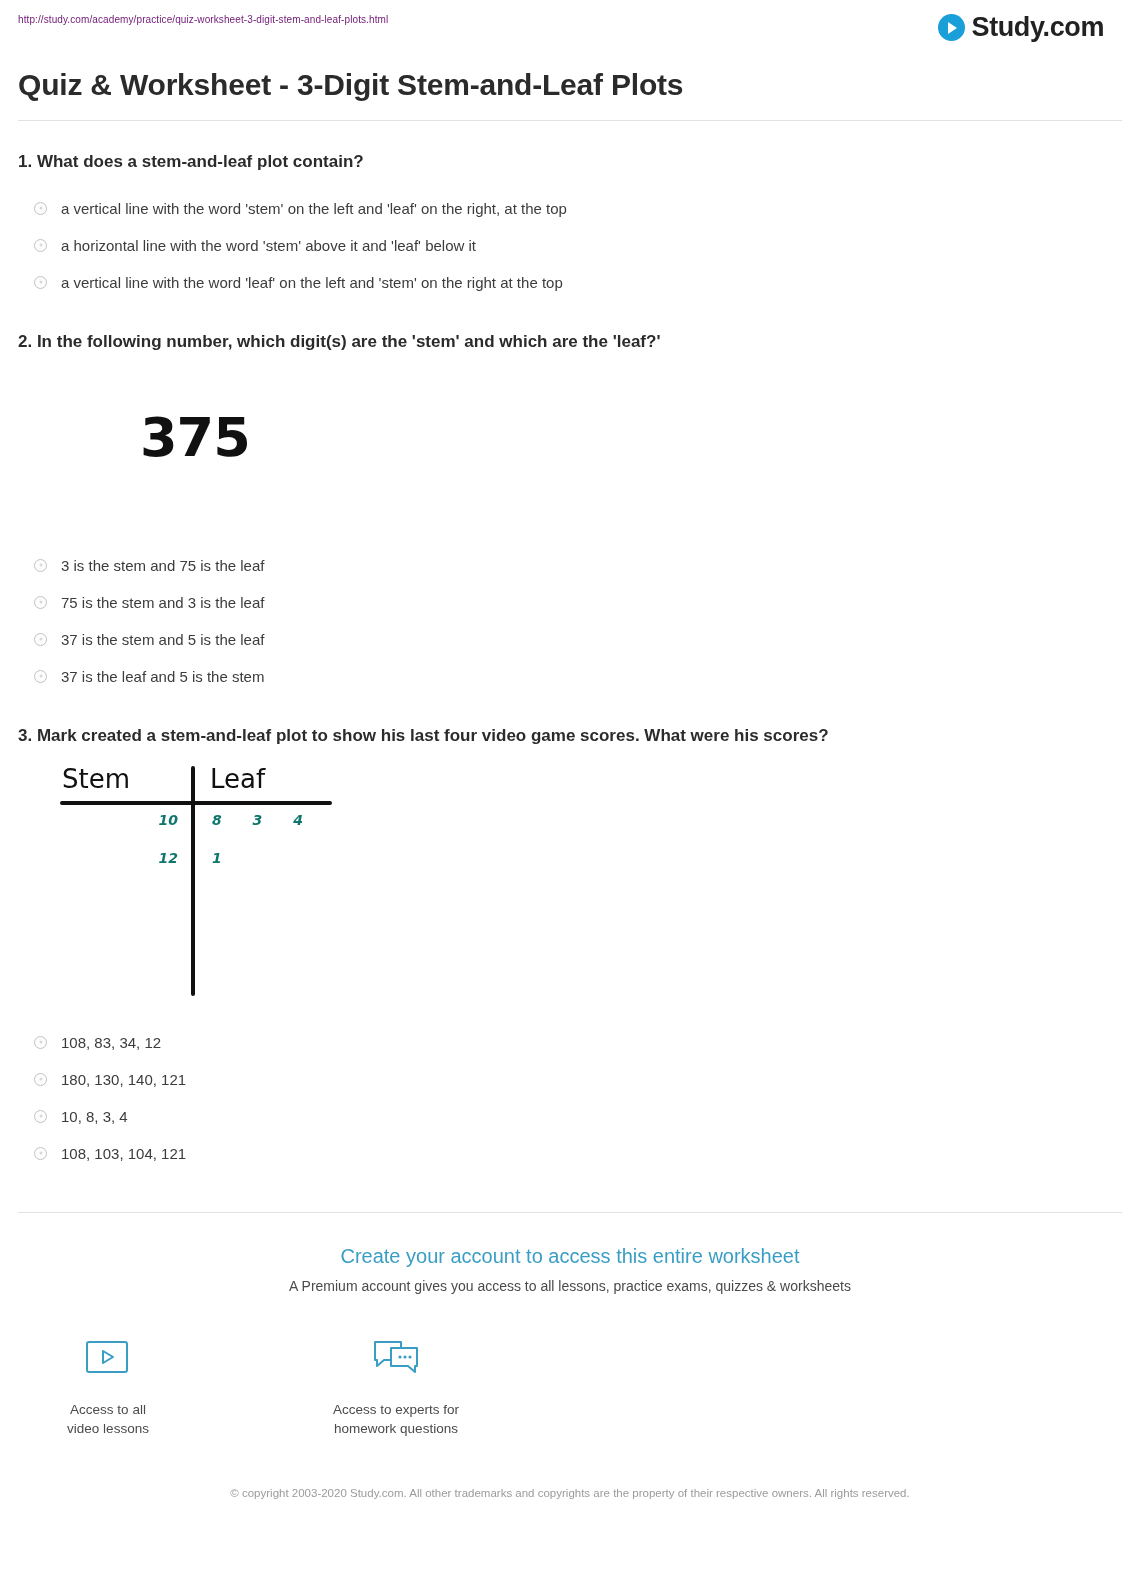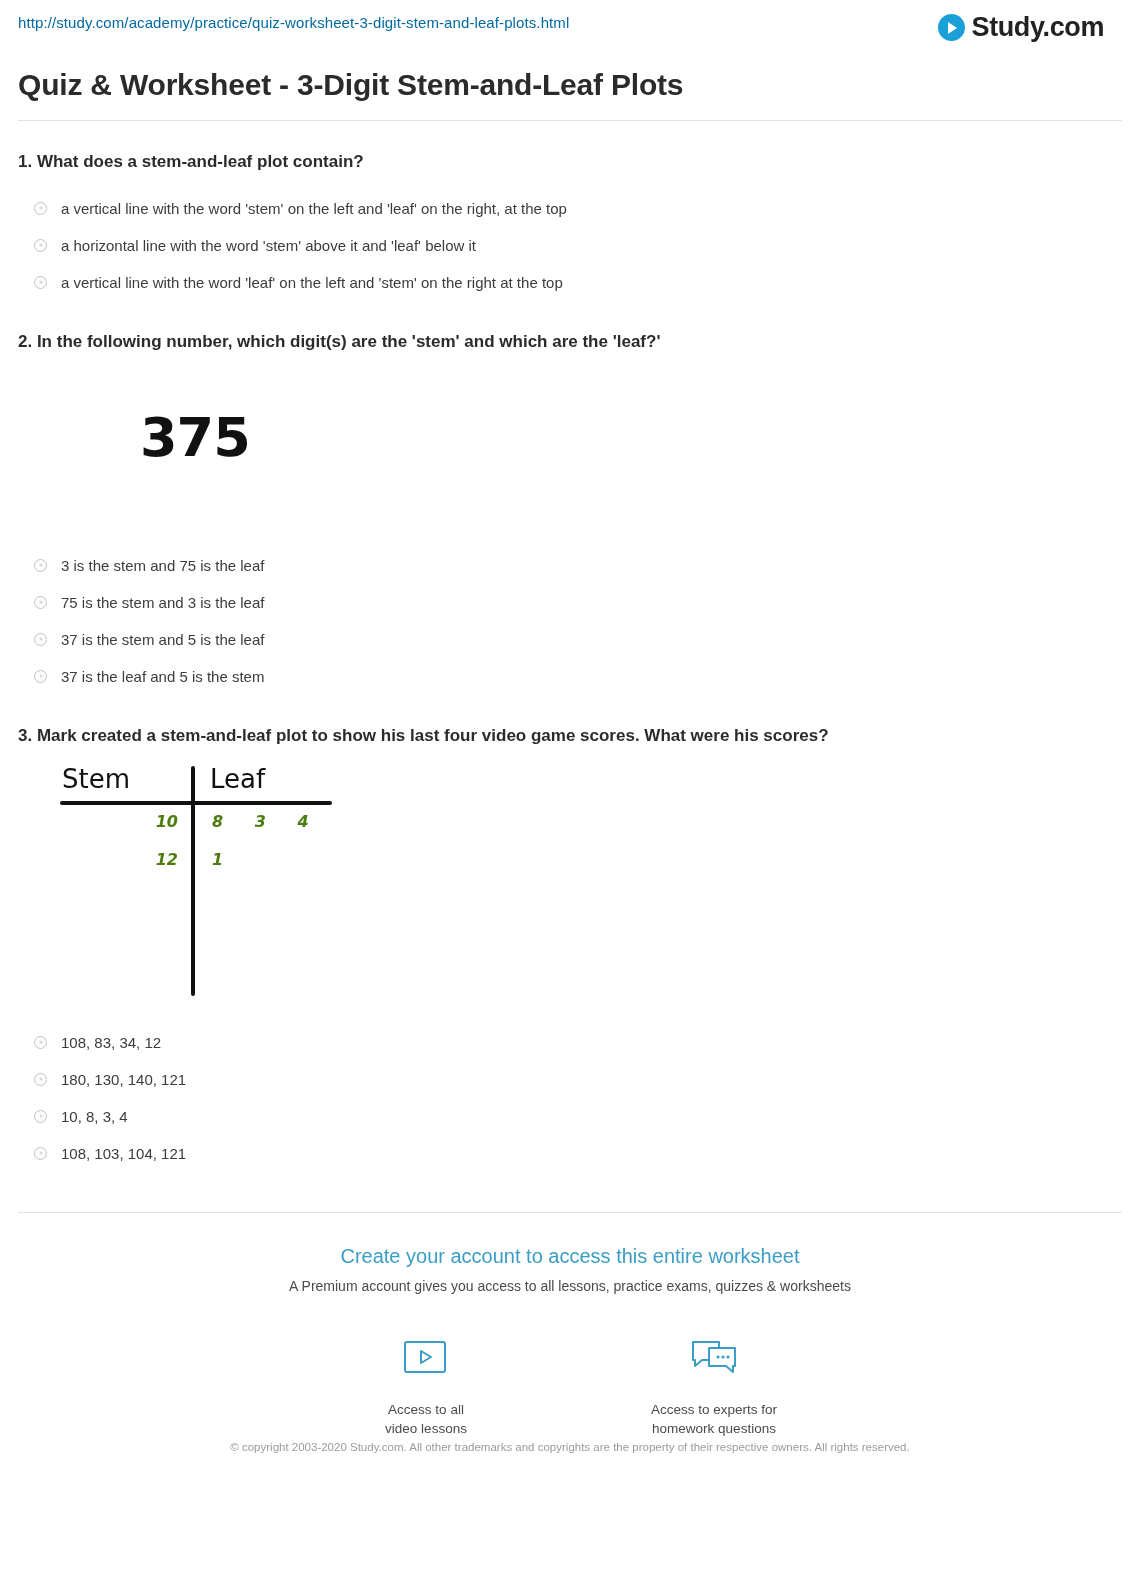--- a/index.html
+++ b/index.html
@@ -22,22 +22,22 @@
   }
   
   .top-bar {
     display: flex;
     align-items: flex-start;
     justify-content: space-between;
     padding-top: 12px;
     height: 46px;
   }
   .url {
-    font-size: 15px;
-    color: #0369a1;
+    font-size: 10px;
+    color: #701a75;
     font-family: "Liberation Sans", sans-serif;
     letter-spacing: 0.1px;
     padding-top: 2px;
   }
   .logo {
     display: flex;
     align-items: center;
     gap: 7px;
     padding-right: 18px;
   }
@@ -150,23 +150,23 @@
     position: absolute;
     top: 2px;
     left: 145px;
     width: 4px;
     height: 230px;
     background: #111111;
     border-radius: 2px;
   }
   .sl-row {
     position: absolute;
-    font-size: 16px;
-    font-weight: bold;
-    color: #4d7c0f;
+    font-size: 14px;
+    font-weight: bold;
+    color: #0f766e;
     font-style: italic;
   }
   .sl-stem { text-align: right; width: 112px; left: 20px; }
   .sl-leaf { left: 166px; letter-spacing: 13px; }
   .sl-row-1 { top: 48px; }
   .sl-row-2 { top: 86px; }
   
   .promo {
     border-top: 1px solid #e2e2e2;
     margin-top: 40px;
@@ -178,38 +178,39 @@
     color: #3a9ec4;
     font-weight: normal;
   }
   .promo-sub {
     font-size: 14px;
     color: #4a4a4a;
     margin-top: 10px;
   }
   .perks {
     display: flex;
-    justify-content: center;
+    justify-content: flex-start;
     gap: 108px;
     margin-top: 40px;
   }
   .perk {
     width: 180px;
     display: flex;
     flex-direction: column;
     align-items: center;
     gap: 16px;
   }
   .perk-label {
     font-size: 13.5px;
     color: #4a4a4a;
     line-height: 1.45;
     text-align: center;
   }
   .copyright {
+    margin-top: 46px;
     padding-bottom: 22px;
     text-align: center;
     font-size: 11.5px;
     color: #9b9b9b;
     line-height: 1.5;
     max-width: 760px;
     margin-left: auto;
     margin-right: auto;
   }
 </style>

